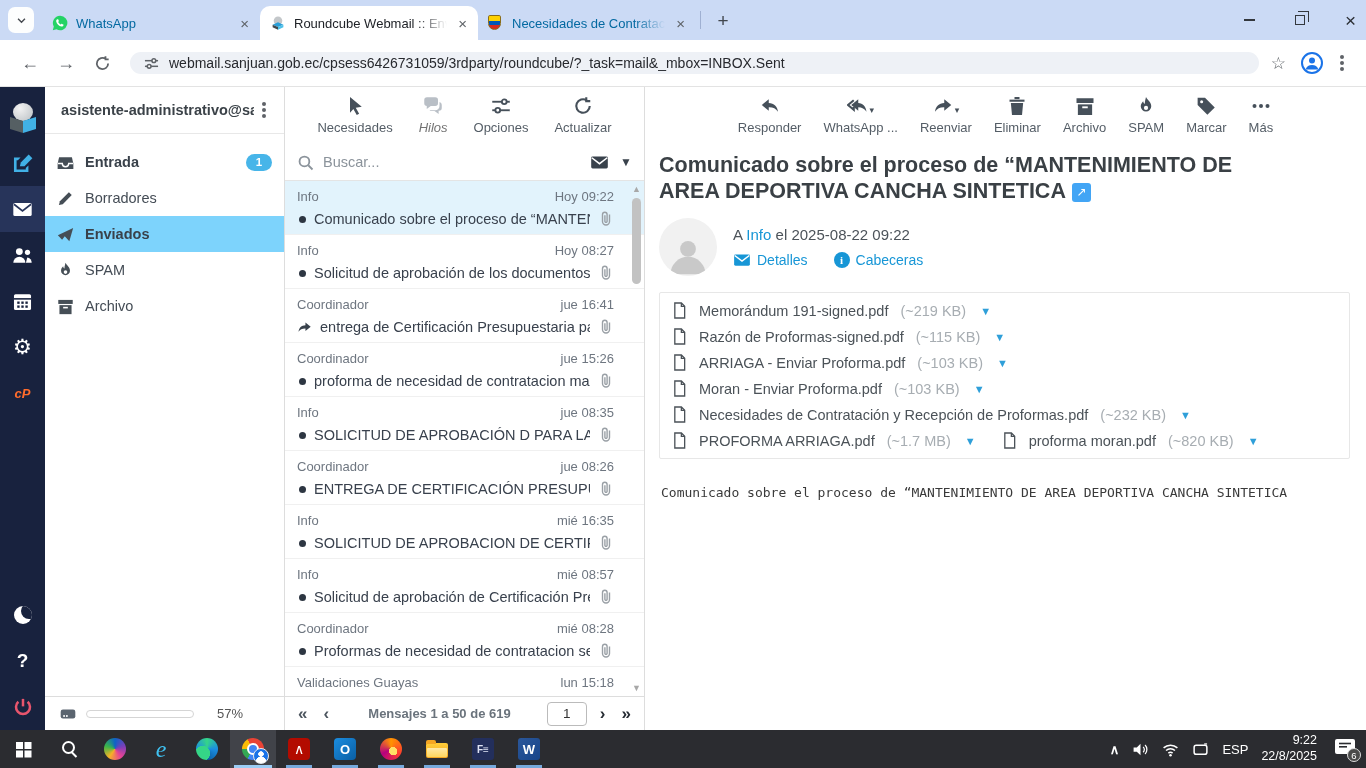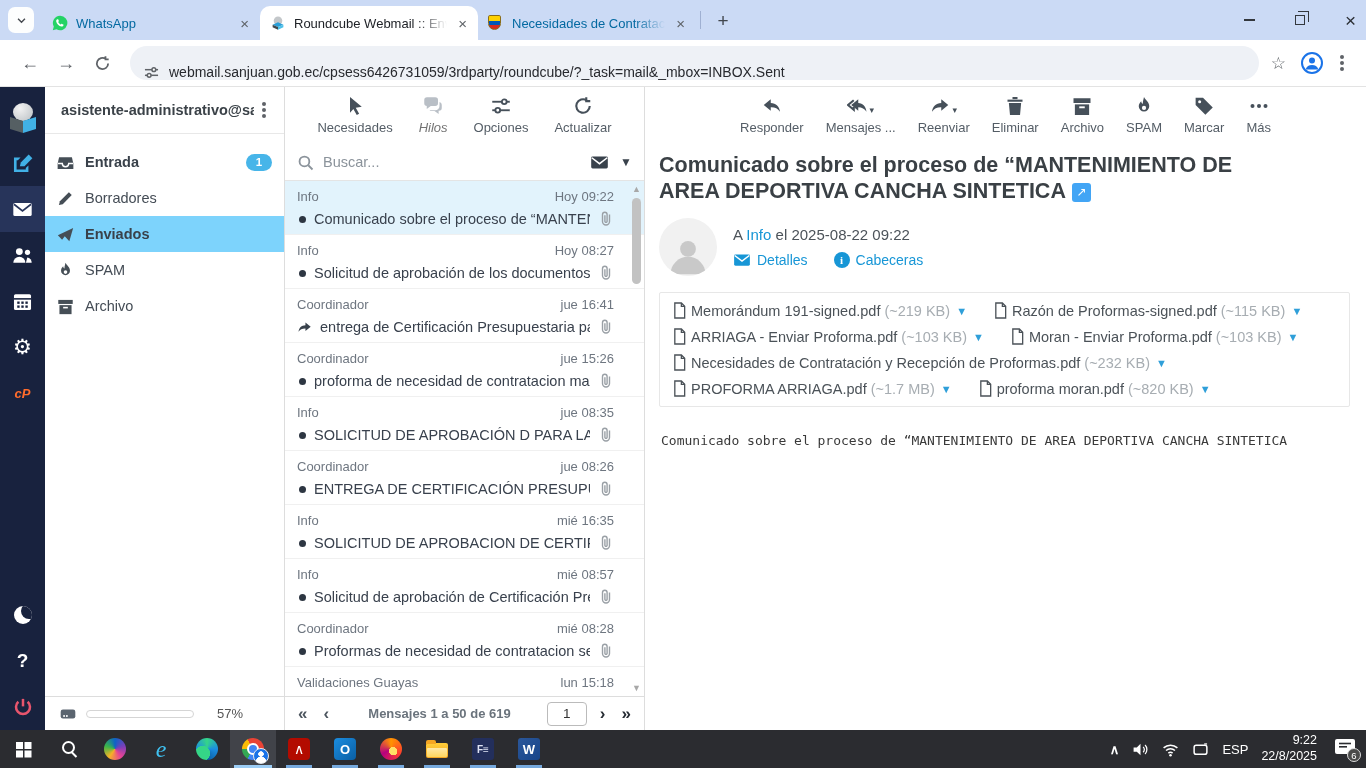--- a/index.html
+++ b/index.html
@@ -18,21 +18,21 @@
   .newtab { width:28px; height:28px; margin:0 0 5px 8px; display:flex; align-items:center; justify-content:center; font-size:19px; color:#41464d; }
   .tab-sep { width:1px; height:18px; background:#9fb0d2; margin:0 0 11px 4px; }
   .win-controls { position:absolute; right:10px; top:0; height:40px; display:flex; align-items:center; gap:40px; }
   .win-min { width:11px; height:2px; background:#33373d; }
   .win-restore { width:10px; height:10px; border:1.4px solid #33373d; position:relative; }
   .win-restore::before { content:""; position:absolute; left:2px; bottom:2px; width:10px; height:10px; border-top:1.4px solid #33373d; border-right:1.4px solid #33373d; }
   .win-close { font-size:19px; color:#2c3036; line-height:1; }
 
   .nav-toolbar { height:46px; background:#fff; display:flex; align-items:center; padding:0 14px; gap:4px; flex:0 0 auto; box-shadow:0 1px 0 #e3e3e3; position:relative; z-index:5; }
   .nav-btn { width:32px; height:32px; display:flex; align-items:center; justify-content:center; font-size:18px; color:#5f6368; border-radius:50%; }
-  .omnibox { flex:1; height:34px; background:#eef1f6; border-radius:17px; margin:0 8px; display:flex; align-items:flex-end; padding:0 14px; gap:10px; }
+  .omnibox { flex:1; height:22px; background:#eef1f6; border-radius:17px; margin:0 8px; display:flex; align-items:center; padding:0 14px; gap:10px; }
   .omnibox-url { font-size:14px; color:#27292e; white-space:nowrap; overflow:hidden; }
   .star-btn { font-size:17px; color:#5f6368; margin-right:6px; }
   .profile-btn { margin:0 4px; display:flex; }
   .kebab { width:4px; height:4px; border-radius:50%; background:#5f6368; box-shadow:0 -6px 0 #5f6368, 0 6px 0 #5f6368; margin:0 8px; }
 
   
   .webmail { flex:1; display:flex; min-height:0; }
 
   
   .rc-navbar { width:45px; background:#18223e; display:flex; flex-direction:column; align-items:center; padding-top:8px; flex:0 0 auto; }
@@ -126,21 +126,21 @@
   .avatar svg { width:42px; height:42px; color:#c9c9c9; }
   .meta-col { display:flex; flex-direction:column; gap:8px; }
   .meta-line1 { font-size:15px; color:#4c535a; }
   .meta-line1 .to-link { color:#1796d6; }
   .meta-line2 { display:flex; gap:26px; align-items:center; }
   .meta-link { display:flex; align-items:center; gap:6px; font-size:14px; color:#1796d6; }
   .mi-envelope { width:18px; height:18px; color:#1796d6; }
   .mi-envelope svg { width:100%; height:100%; }
   .mi-info { width:16px; height:16px; border-radius:50%; background:#1796d6; color:#fff; font-size:11px; font-weight:bold; display:flex; align-items:center; justify-content:center; font-family:"Liberation Serif",serif; }
   .attach-box { border:1px solid #e7e7e7; border-radius:2px; margin-top:16px; padding:9px 12px; display:flex; flex-wrap:wrap; column-gap:26px; row-gap:9px; }
-  .att { display:flex; align-items:center; gap:4px; }
+  .att { display:flex; align-items:center; gap:12px; }
   .att-ic { width:15px; height:17px; color:#4b5258; flex:0 0 auto; }
   .att-ic svg { width:100%; height:100%; }
   .att-name { font-size:14.5px; color:#4b5258; }
   .att-size { font-size:14.5px; color:#a7adb2; }
   .att-caret { font-size:11px; color:#2f9fd9; margin-left:2px; }
   .msg-body { margin:26px 2px 0; font-family:"DejaVu Sans Mono",monospace; font-size:13px; color:#3a3a3a; white-space:pre-wrap; }
 
   
   .taskbar { height:38px; background:#2b2c30; display:flex; align-items:stretch; flex:0 0 auto; color:#fff; }
   .tb-app { width:46px; display:flex; align-items:center; justify-content:center; position:relative; }
@@ -661,21 +661,21 @@
           </div>
 
           <div class="tool-btn">
             <span class="t-icrow">
               <span class="t-ic"><svg viewBox="0 0 16 16">
                   <path d="M5.4 3.4L.8 7.2l4.6 3.8V8.8" fill="none" stroke="currentColor" stroke-width="1.7"></path>
                   <path d="M9 2.6L3.4 7.2 9 11.8V9c3 .1 5 1.1 6.6 3.6-.4-4.4-2.9-7-6.6-7.1z" fill="currentColor"></path>
                 </svg></span>
               <span class="t-caret">▾</span>
             </span>
-            <span class="t-label">Mensajes ...</span>
+            <span class="t-label">WhatsApp ...</span>
           </div>
 
           <div class="tool-btn">
             <span class="t-icrow">
               <span class="t-ic"><svg viewBox="0 0 16 16">
                   <path d="M9 2.6l5.6 4.6L9 11.8V9C5.6 8.9 3.4 10 1.6 12.6 2 8.2 4.8 5.6 9 5.5z" fill="currentColor"></path>
                 </svg></span>
               <span class="t-caret">▾</span>
             </span>
             <span class="t-label">Reenviar</span>

